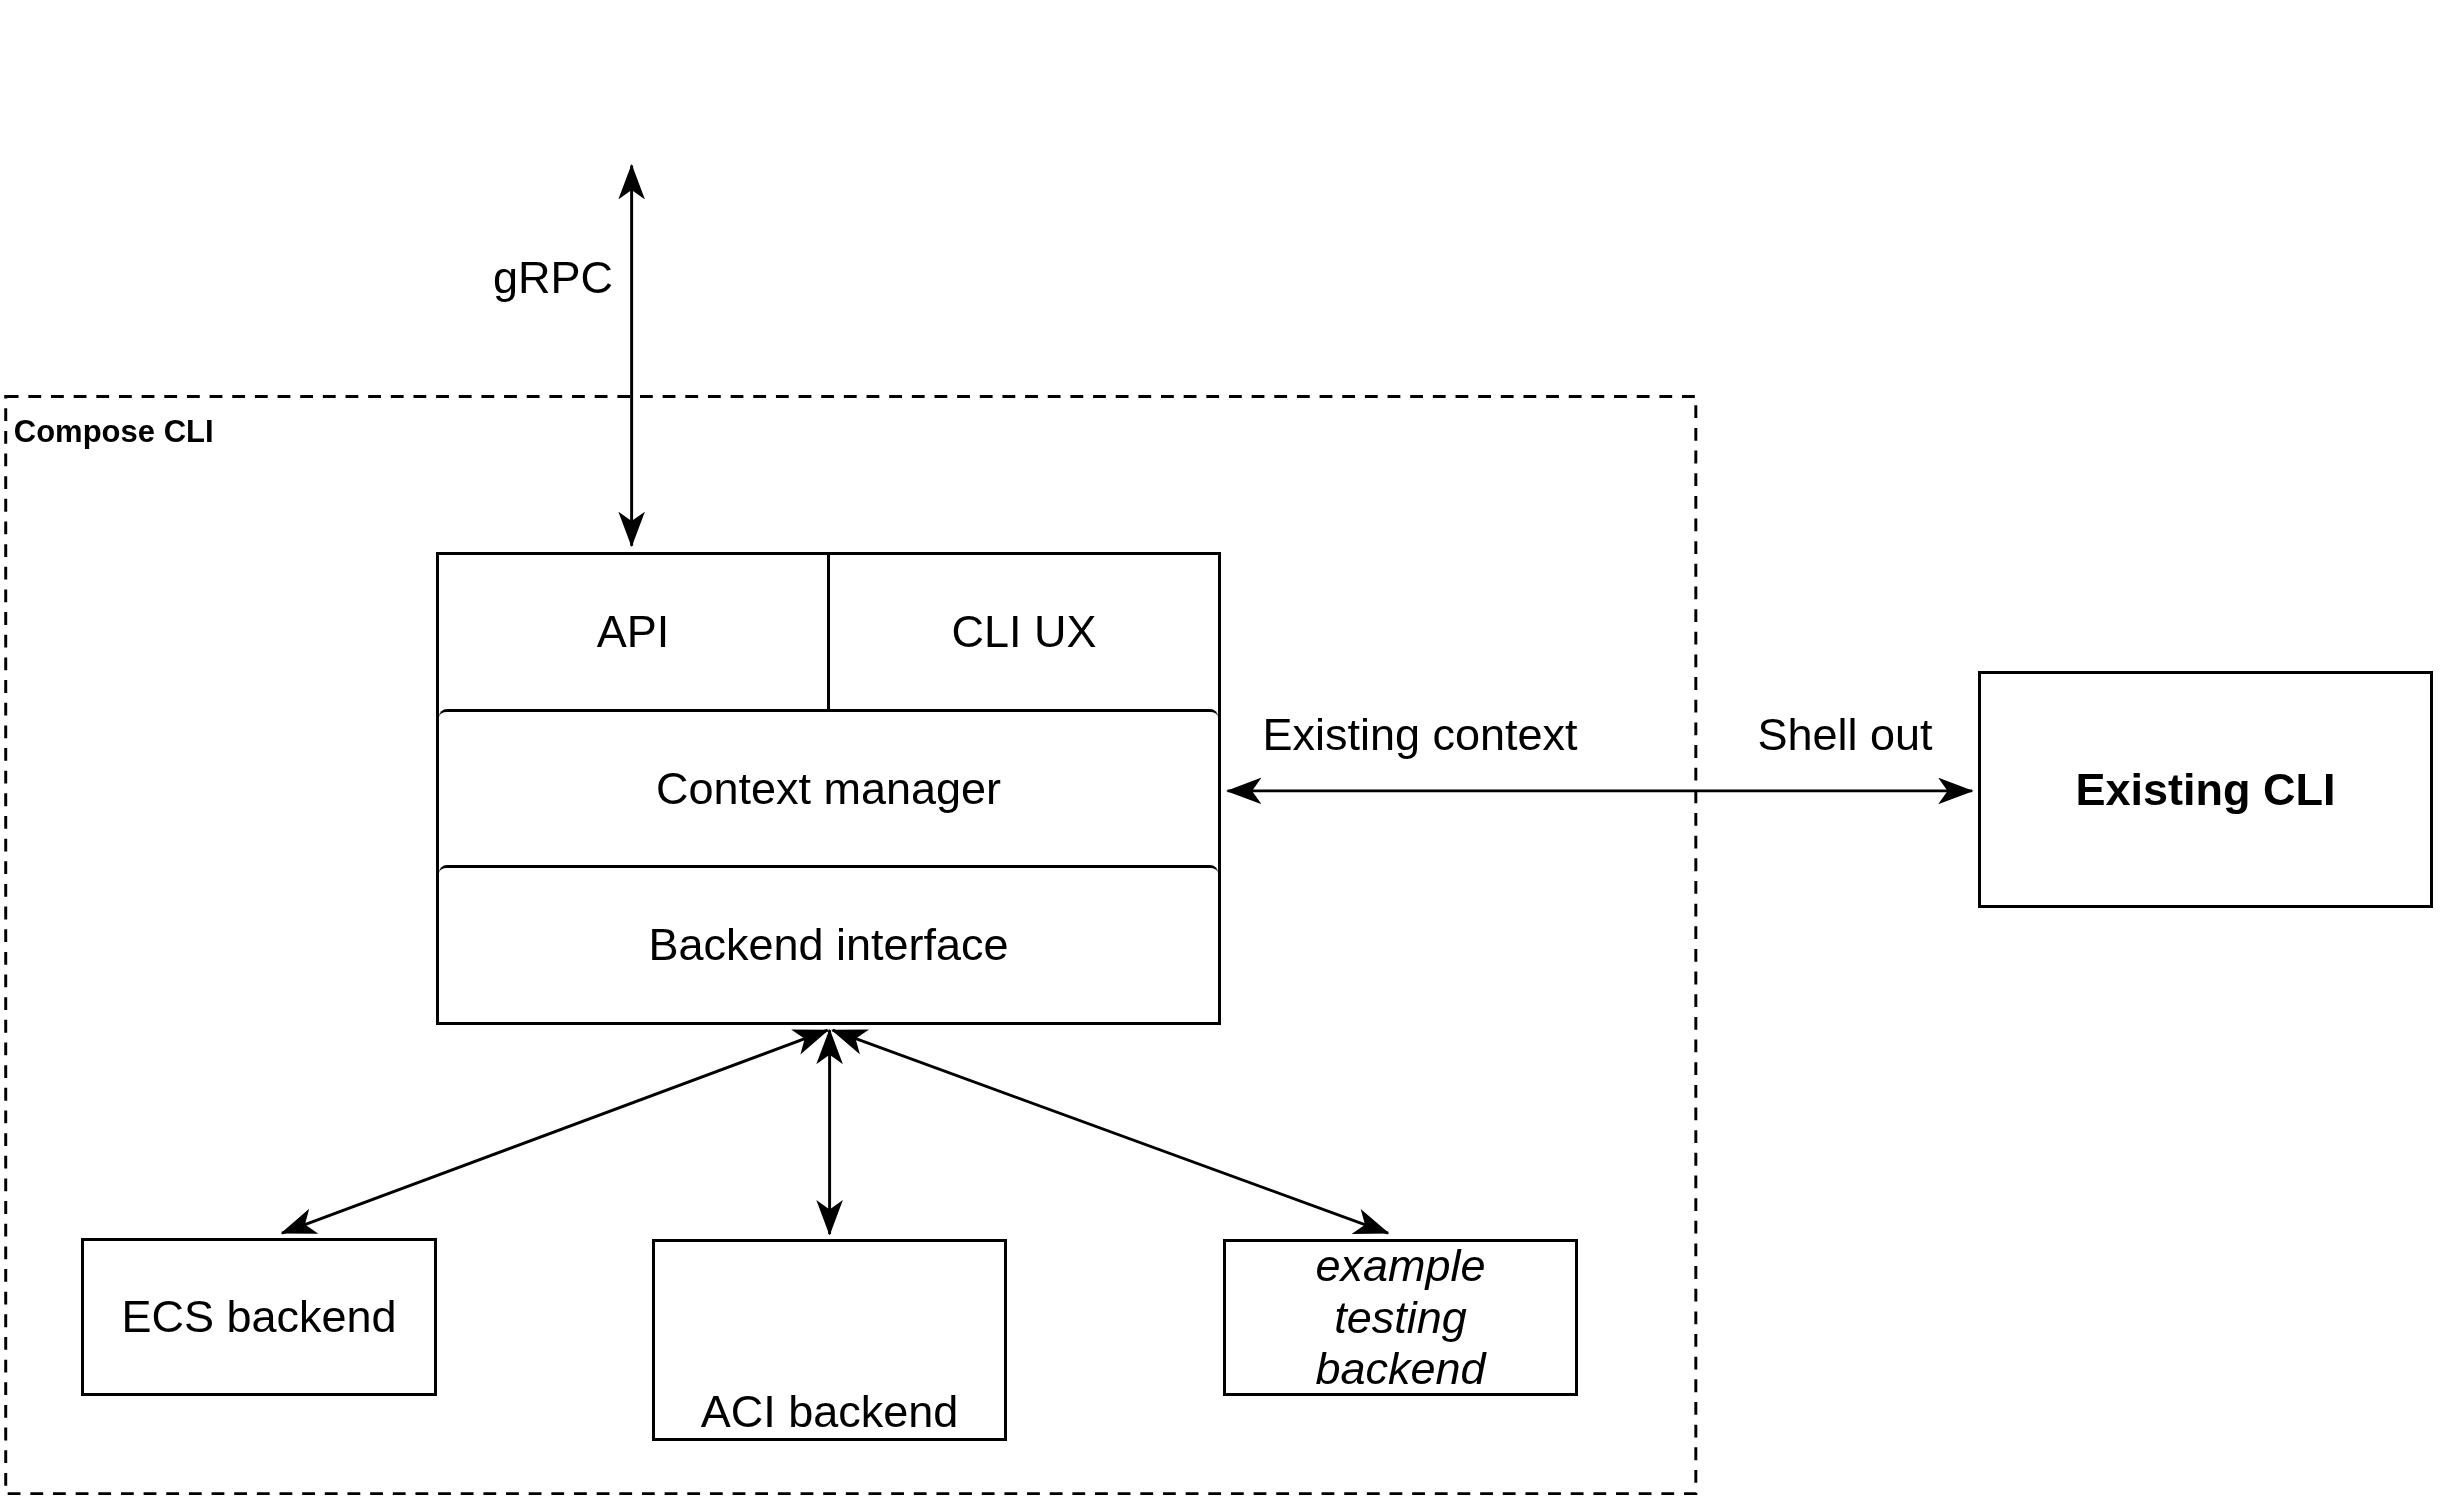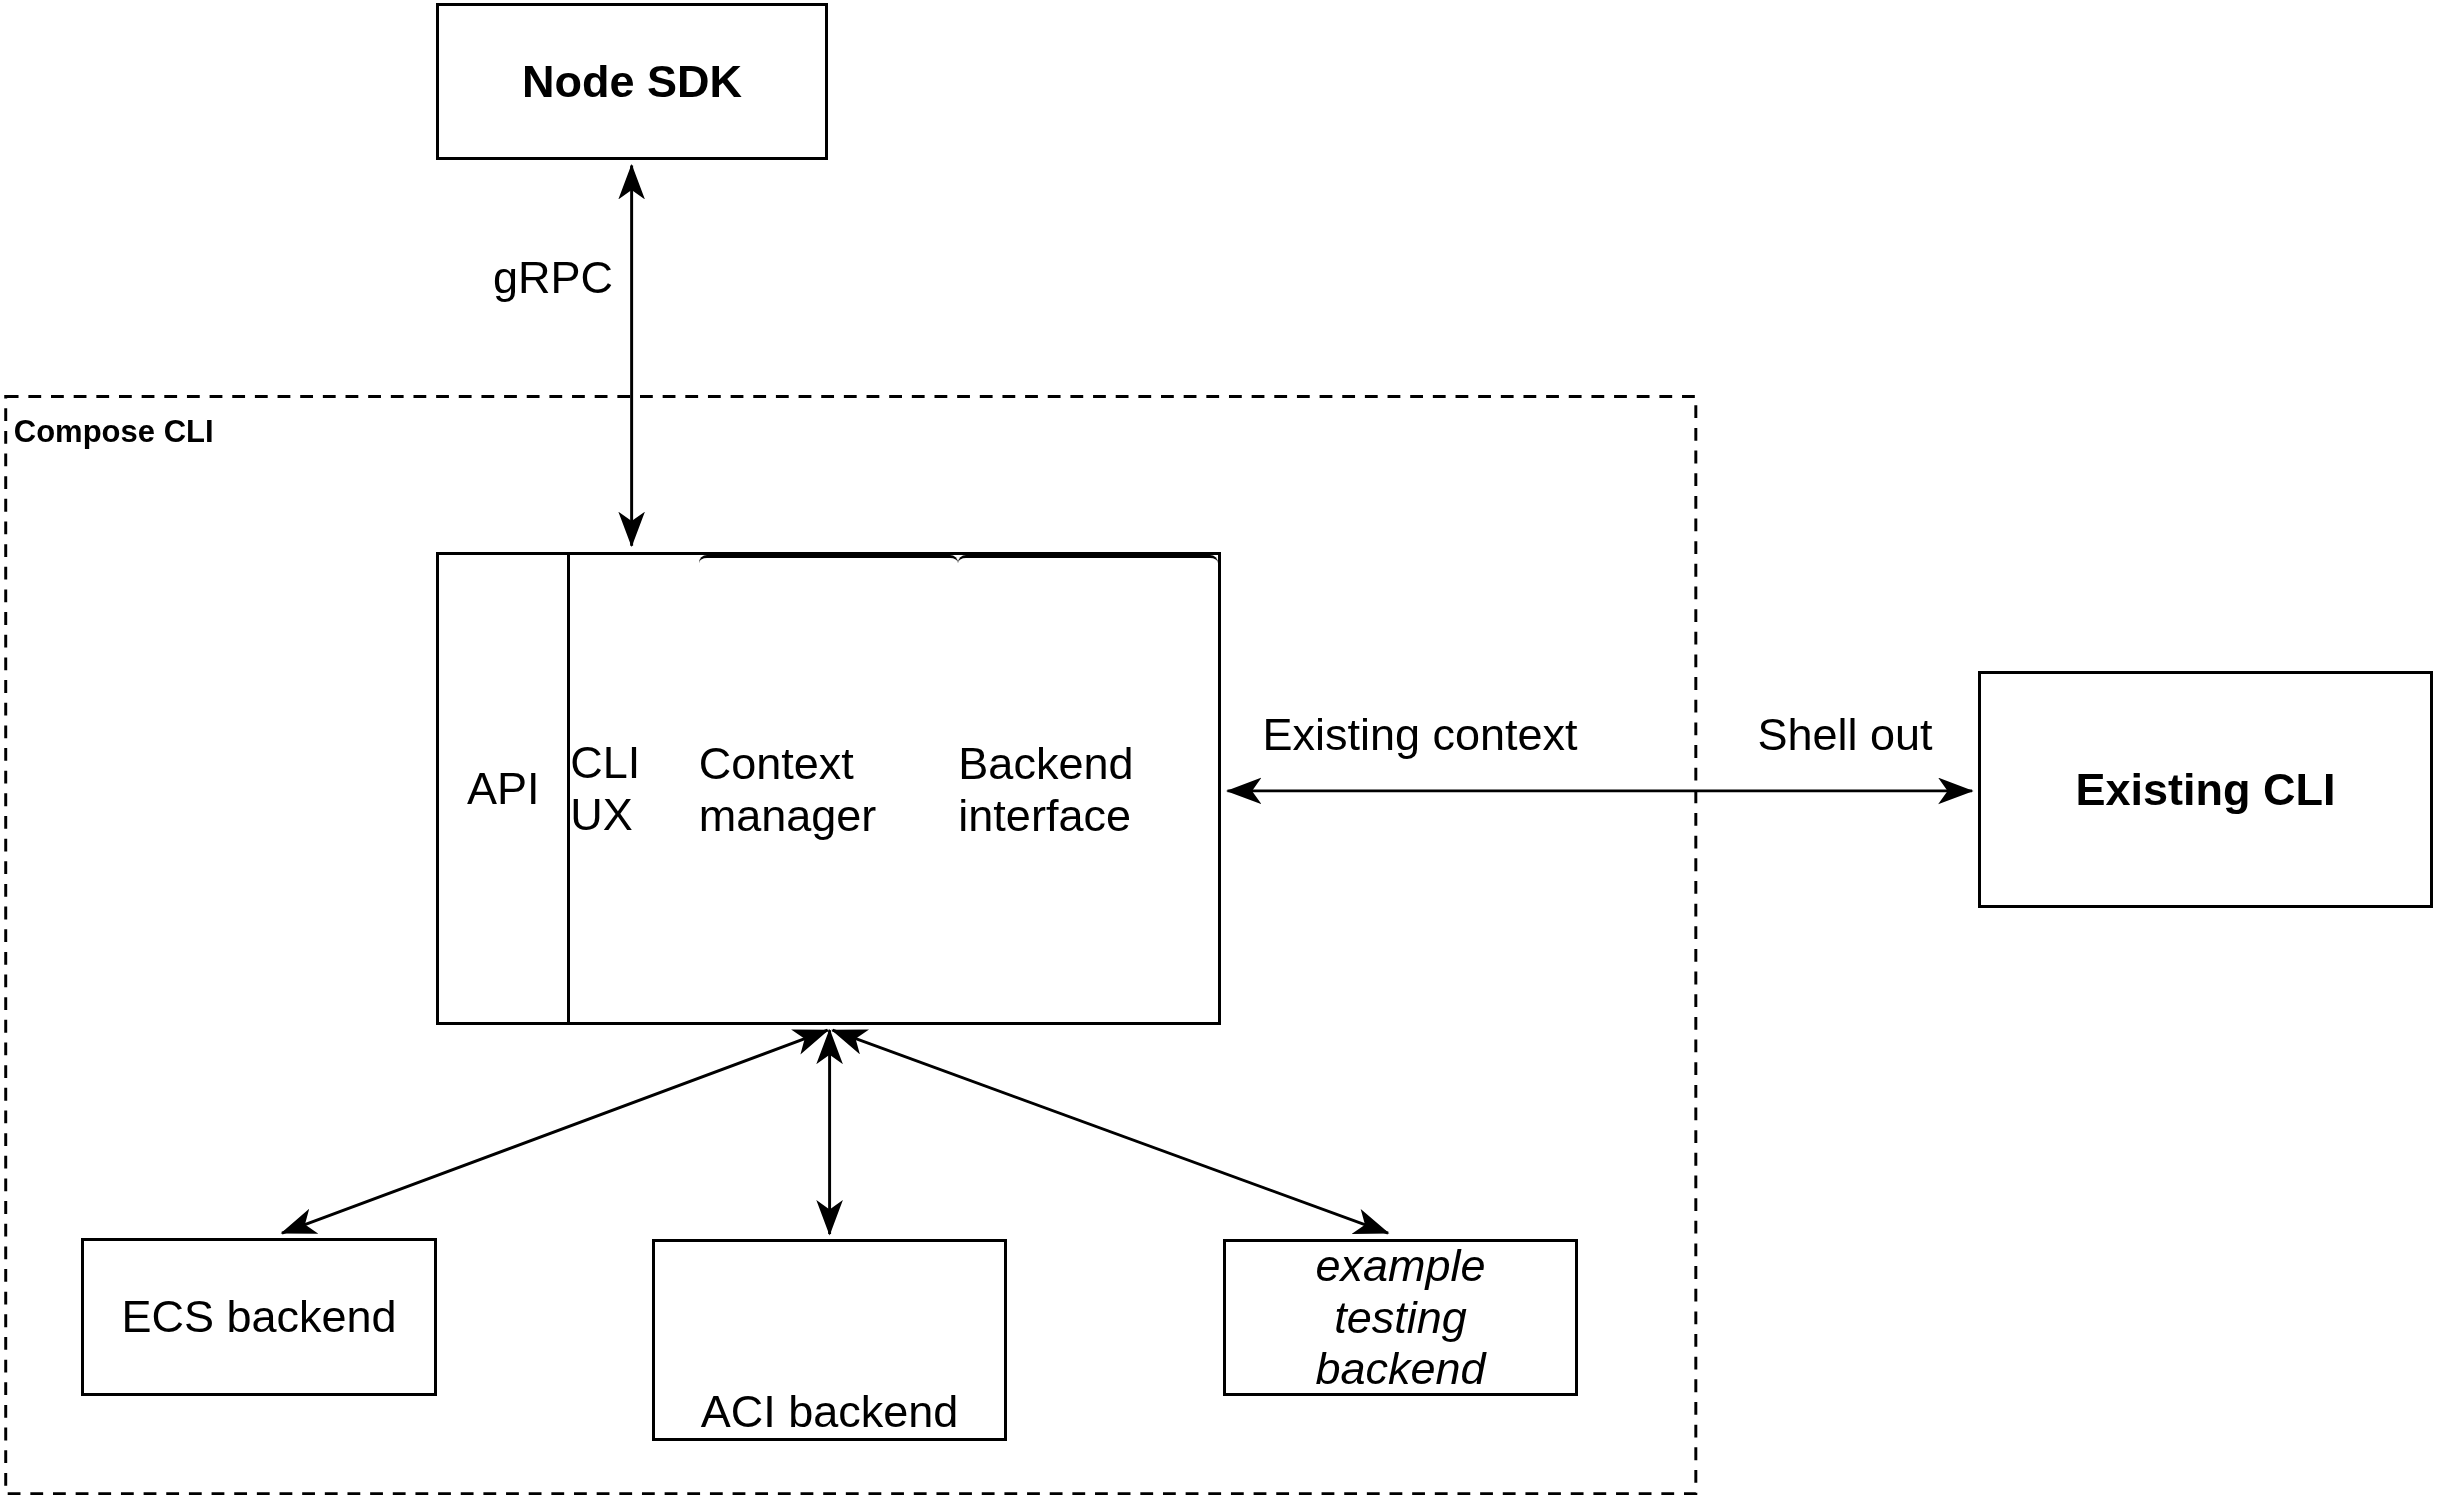--- a/index.html
+++ b/index.html
@@ -18,21 +18,21 @@
     background:#ffffff;
     border:3.9px solid #000;
     display:flex;align-items:center;justify-content:center;
     font-size:45px;line-height:1.15;text-align:center;
   }
   .bold{font-weight:bold;}
   
   .stack{
     position:absolute;left:436px;top:552px;width:785px;height:473px;
     box-sizing:border-box;border:3.9px solid #000;background:#fff;
-    display:flex;flex-direction:row;
+    display:flex;flex-direction:column;
   }
   .stack .row{flex:1 1 0;display:flex;align-items:stretch;min-height:0;}
   .stack .row + .row{border-top:3px solid #000;}
   .stack .cell{
     flex:1 1 0;display:flex;align-items:center;justify-content:center;
     font-size:45px;
   }
   .stack .cell.divided{border-right:3px solid #000;}
   .stack .row.single{align-items:center;justify-content:center;font-size:45px;border-radius:8px;}
   
@@ -68,23 +68,20 @@
 
     <line x1="840" y1="1046" x2="286" y2="1252" stroke="#000" stroke-width="3" marker-start="url(#arrow)" marker-end="url(#arrow)"></line>
 
     <line x1="842" y1="1046" x2="842" y2="1253" stroke="#000" stroke-width="3" marker-start="url(#arrow)" marker-end="url(#arrow)"></line>
 
     <line x1="845" y1="1046" x2="1409" y2="1252" stroke="#000" stroke-width="3" marker-start="url(#arrow)" marker-end="url(#arrow)"></line>
   </svg>
 
   <div class="container-label">Compose CLI</div>
 
-  <div class="box bold" style="left:436px;top:3px;width:392px;height:157px;">
-    <span>Node SDK</span>
-  </div>
 
   <div class="stack">
     <div class="row">
       <div class="cell divided">
         <span>API</span>
       </div>
       <div class="cell">
         <span>CLI UX</span>
       </div>
     </div>

